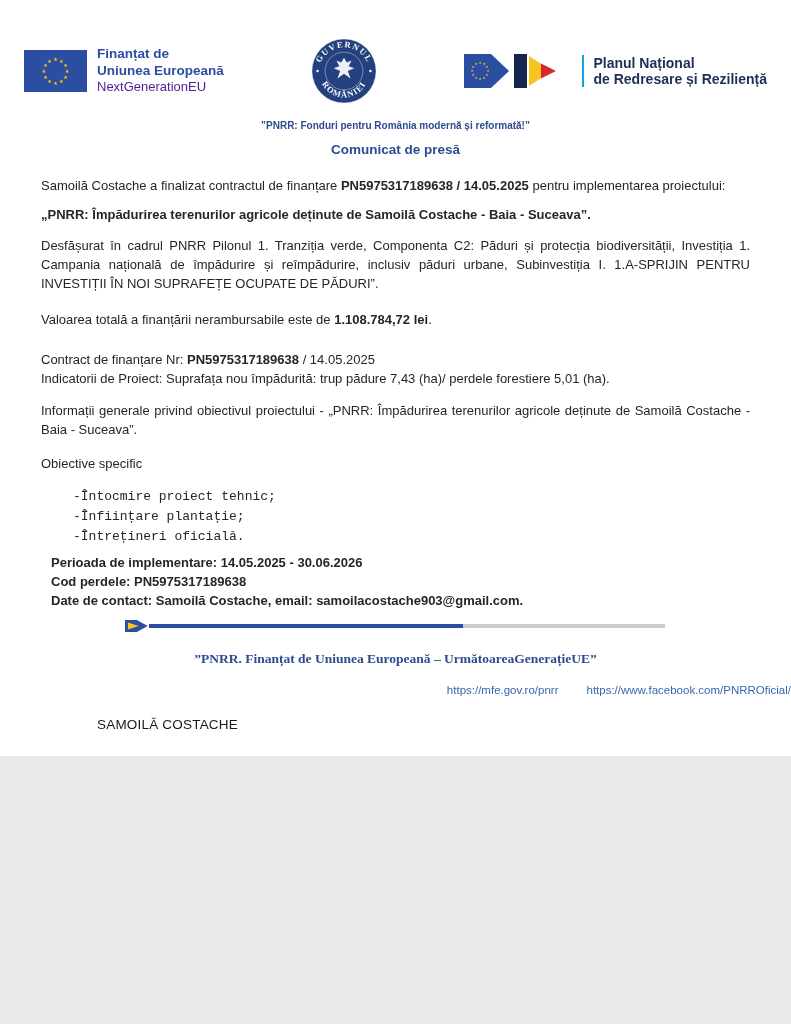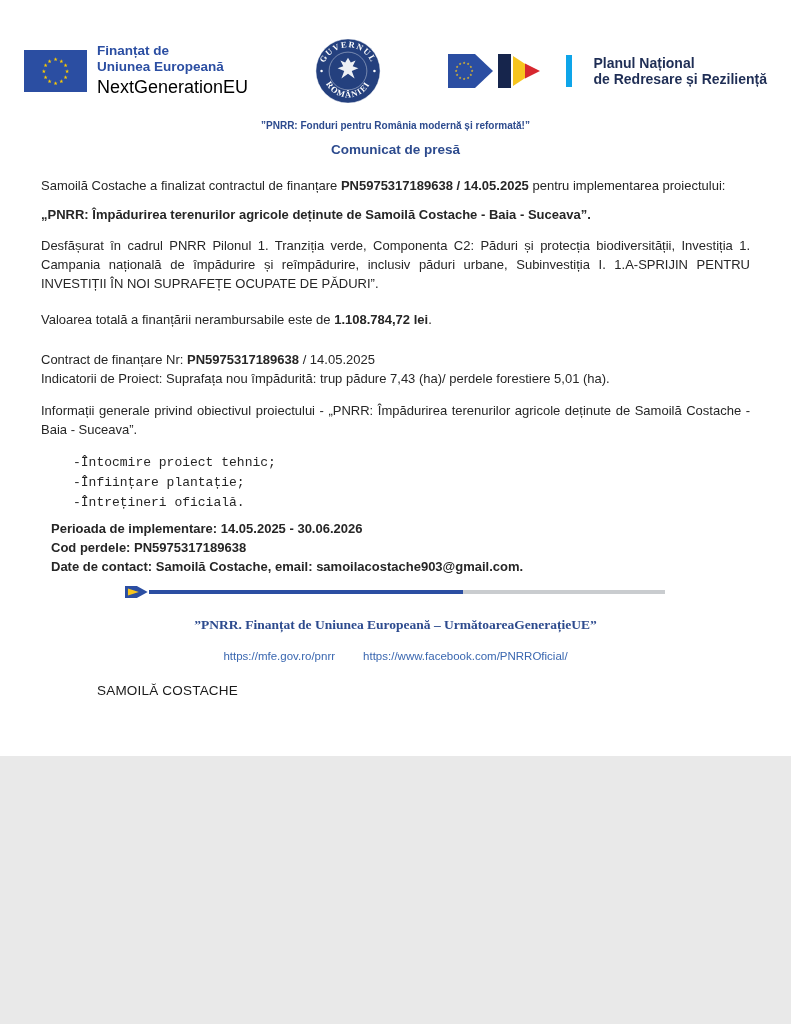--- a/index.html
+++ b/index.html
@@ -8,23 +8,23 @@
     width:791px;height:756px;background:#ffffff;margin:0 auto;
     position:relative;overflow:hidden;color:#262626;
   }
   .content{padding:0 41px;}
 
   
   .header{display:flex;align-items:center;justify-content:space-between;
     margin:38px 24px 0 24px;height:66px;}
   .eu-block{display:flex;align-items:center;gap:10px;}
   .eu-text .l1,.eu-text .l2{font-weight:bold;color:#2B4EA2;font-size:13.5px;line-height:1.22;}
-  .eu-text .l3{color:#000000;font-size:18px;line-height:1.3;}
+  .eu-text .l3{color:#4c1d95;font-size:13px;line-height:1.3;}
   .pnrr-block{display:flex;align-items:center;}
-  .pnrr-text{border-left:6px solid #0ea5e9;padding-left:21px;margin-left:22px;}
+  .pnrr-text{border-left:2px solid #0ea5e9;padding-left:9px;margin-left:22px;}
   .pnrr-text div{font-weight:bold;color:#1F2E55;font-size:14px;line-height:1.15;}
 
   
   .doc-title{margin-top:16px;text-align:center;font-weight:bold;color:#2D4B8E;font-size:10px;}
   .doc-subtitle{margin-top:11px;text-align:center;font-weight:bold;color:#2D4B8E;font-size:13.5px;}
 
   
   .body-text{font-size:13px;line-height:1.46;}
   .body-text p{margin:0;}
   .p1{margin-top:20px !important;text-align:justify;}
@@ -40,21 +40,21 @@
 
   
   .divider-row{display:flex;align-items:center;margin:7px 0 0 125px;width:540px;}
   .divider-blue{height:4px;width:318px;background:#2B4EA2;}
   .divider-gray{height:4px;width:205px;background:#C9CCCF;}
 
   
   .disclaimer{margin-top:8px;text-align:center;color:#3C6CB4;font-size:10px;}
   .funding-line{margin-top:17px;text-align:center;color:#2D4B8E;font-weight:bold;
     font-family:"Liberation Serif",serif;font-size:13.5px;}
-  .links-row{margin-top:17px;display:flex;justify-content:center;gap:28px;}
+  .links-row{margin-top:17px;display:flex;justify-content:flex-end;gap:28px;}
   .links-row a{color:#3A67B0;font-size:11.5px;text-decoration:none;}
   .signature{margin-top:21px;margin-left:97px;color:#1a1a1a;font-size:13.5px;letter-spacing:.2px;}
 </style>
 </head>
 <body>
 
 <div class="page">
 
   <div class="header">
 
@@ -142,20 +142,21 @@
 
       <p class="framework">Desfășurat în cadrul PNRR Pilonul 1. Tranziția verde, Componenta C2: Păduri și protecția biodiversității, Investiția 1. Campania națională de împădurire și reîmpădurire, inclusiv păduri urbane, Subinvestiția I. 1.A-SPRIJIN PENTRU INVESTIȚII ÎN NOI SUPRAFEȚE OCUPATE DE PĂDURI”.</p>
 
       <p class="value-line"><span>Valoarea totală a finanțării nerambursabile este de </span><b>1.108.784,72 lei</b><span>.</span></p>
 
       <p class="contract-block"><span>Contract de finanțare Nr: </span><b>PN5975317189638</b><span> / 14.05.2025</span><br>
       <span>Indicatorii de Proiect: Suprafața nou împădurită: trup pădure 7,43 (ha)/ perdele forestiere 5,01 (ha).</span></p>
 
       <p class="info-para">Informații generale privind obiectivul proiectului - „PNRR: Împădurirea terenurilor agricole deținute de Samoilă Costache - Baia - Suceava”.</p>
 
+      <p class="objectives-heading">Obiective specific</p>
 
       <ul class="objectives-list">
         <li>-Întocmire proiect tehnic;</li>
         <li>-Înființare plantație;</li>
         <li>-Întrețineri oficială.</li>
       </ul>
 
       <p class="period-block"><span>Perioada de implementare: 14.05.2025 - 30.06.2026</span><br>
       <span>Cod perdele: PN5975317189638</span><br>
       <span>Date de contact: Samoilă Costache, email: samoilacostache903@gmail.com.</span></p>

